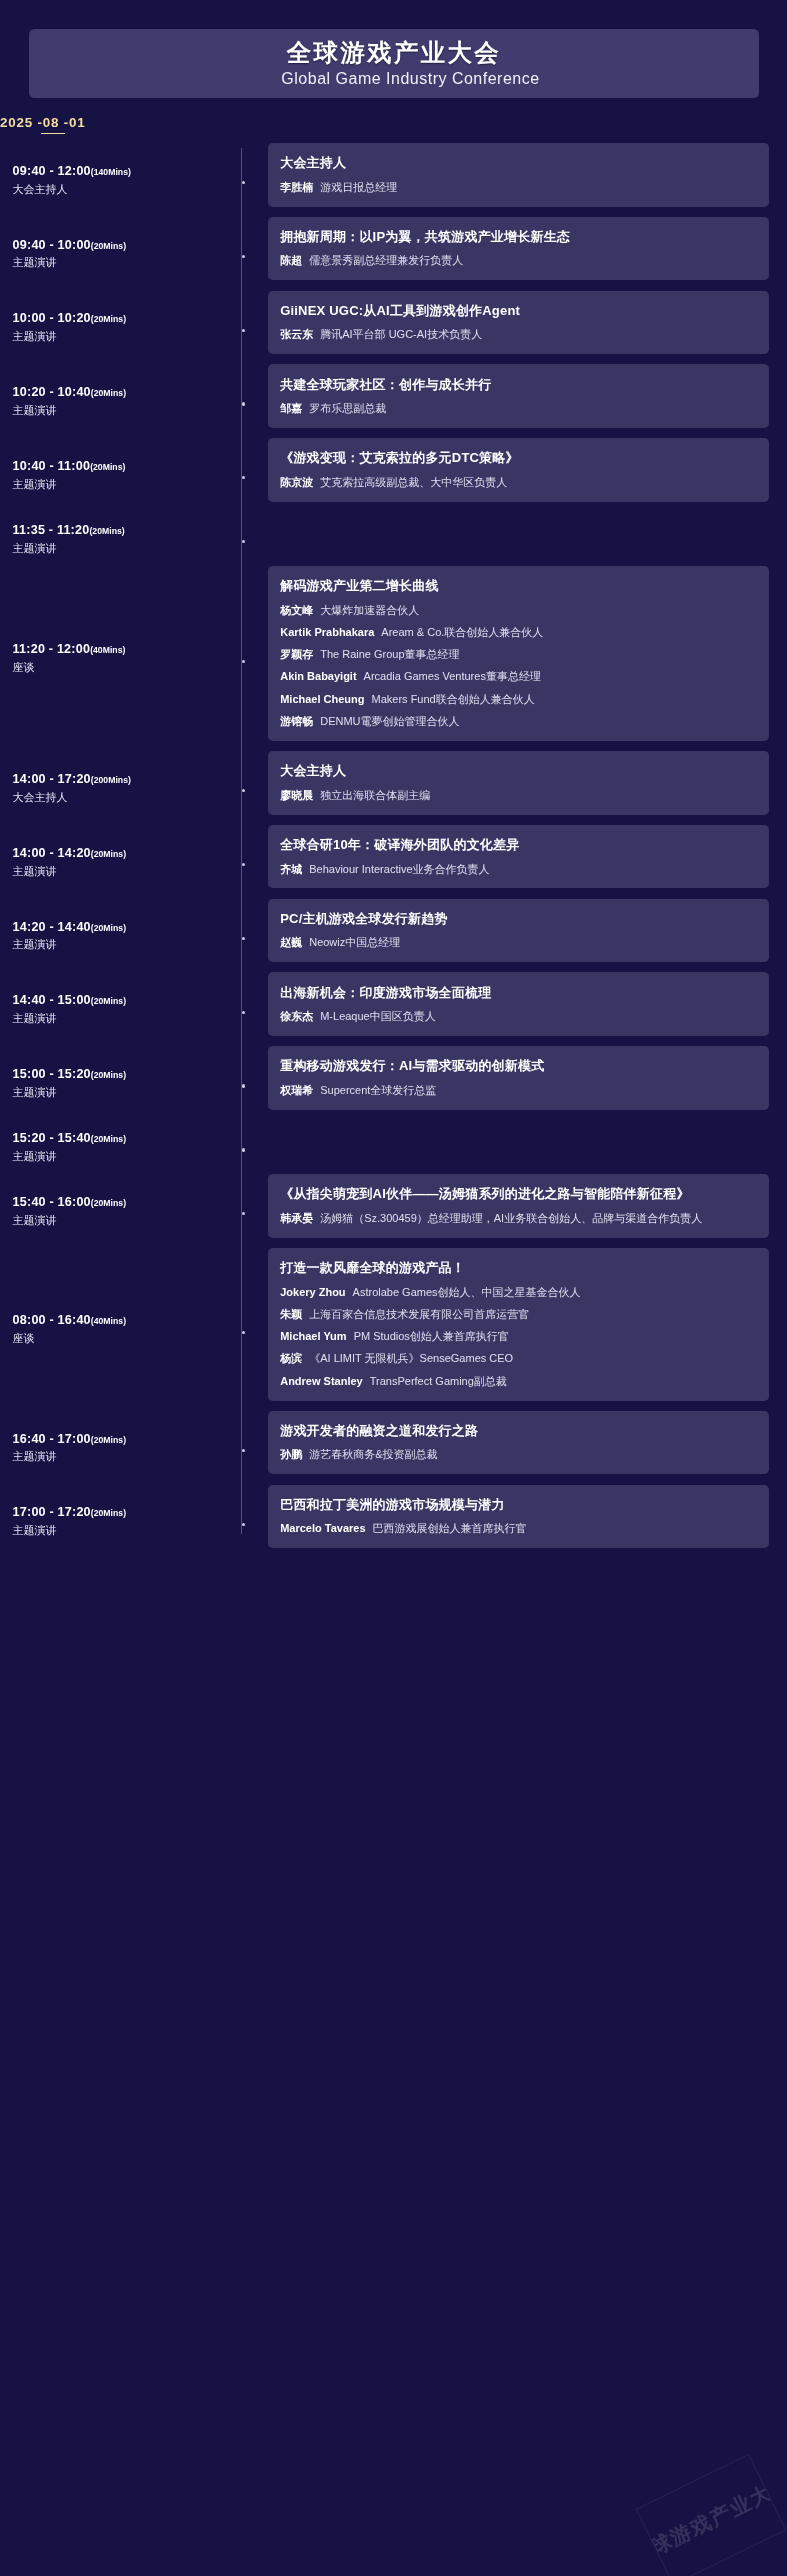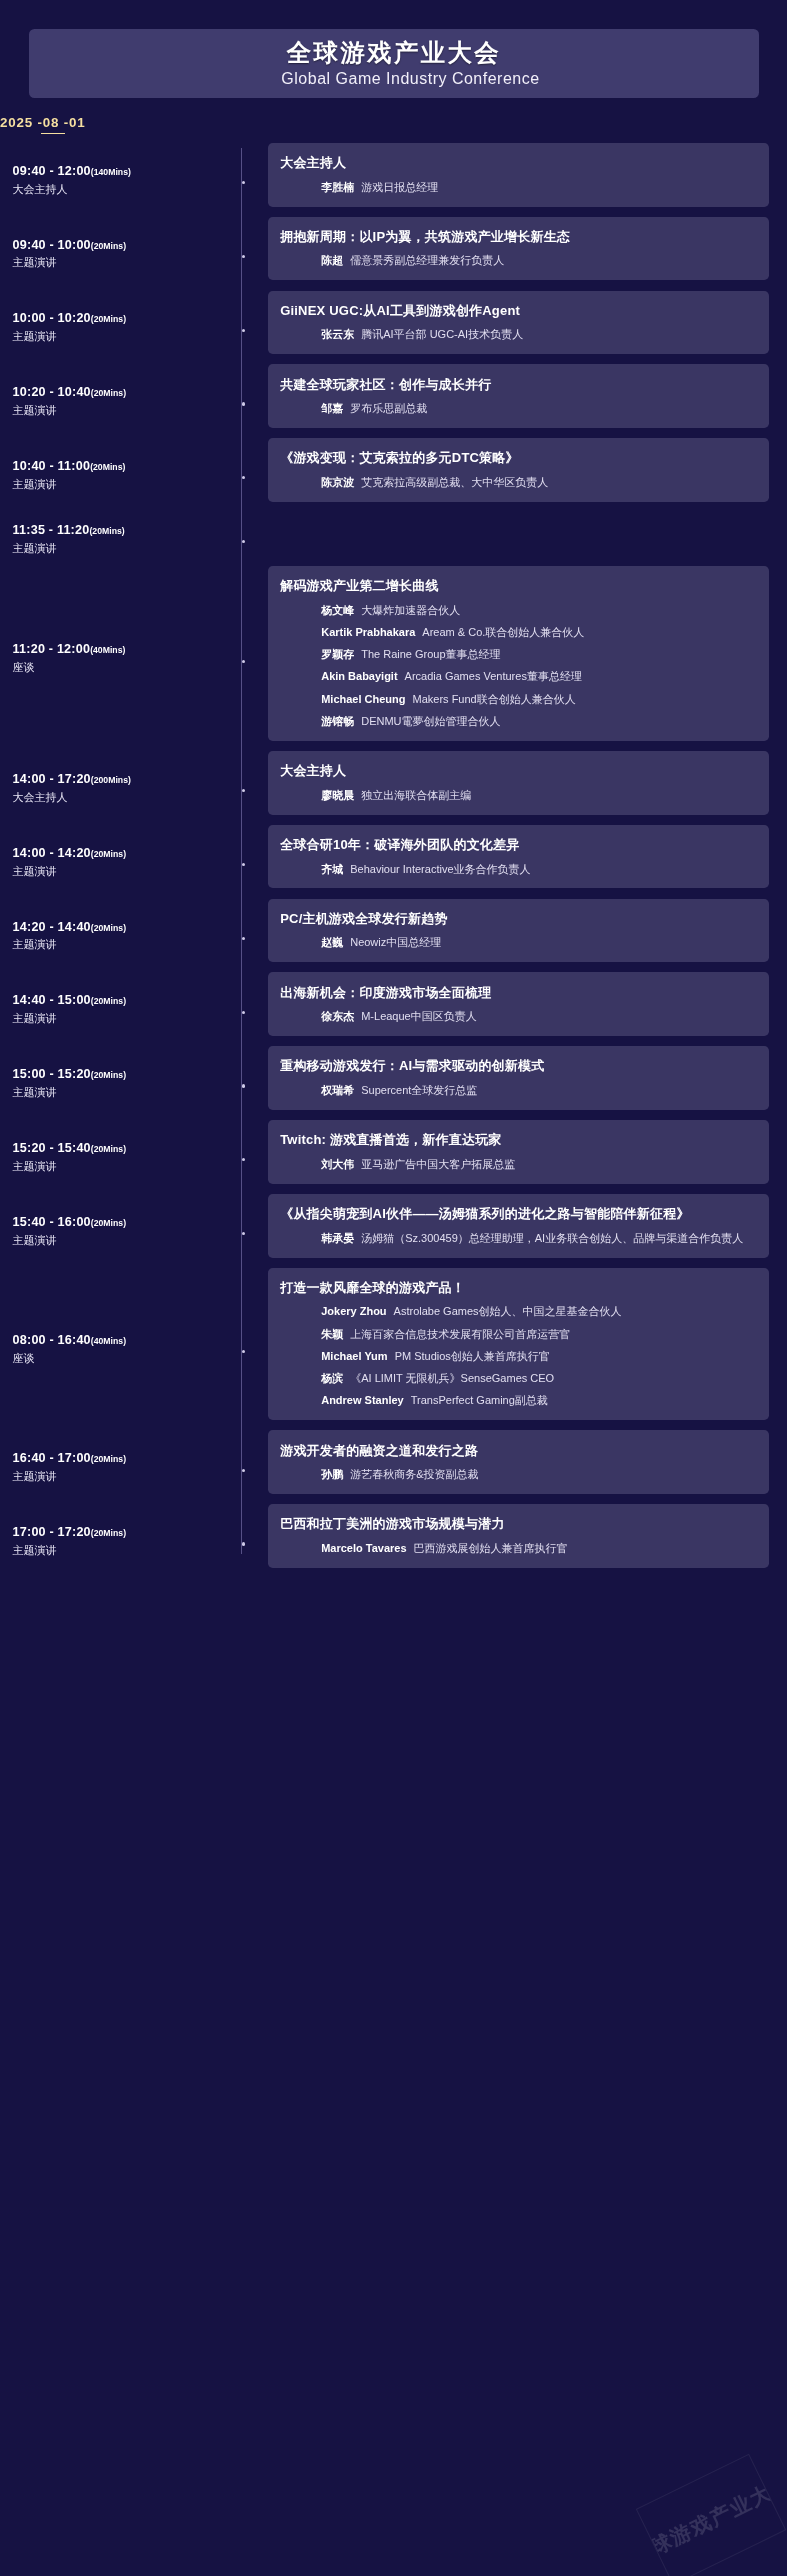--- a/index.html
+++ b/index.html
@@ -137,21 +137,20 @@
     font-weight: bold;
     line-height: 1.5;
     letter-spacing: 0.2px;
   }
   .speakers { margin-top: 7px; }
   .speaker {
     display: flex;
     align-items: flex-start;
     margin-bottom: 6.3px;
     line-height: 1.45;
-    margin-left: 41px;
   }
   .speaker:last-child { margin-bottom: 0; }
   .sp-name {
     color: #ffffff;
     font-size: 11px;
     font-weight: bold;
     white-space: nowrap;
     flex: 0 0 auto;
     padding-right: 7px;
   }
@@ -428,29 +427,20 @@
       </div>
     </div>
     <div class="row">
       <div class="time-col">
         <div class="time-main"><span>15:20 - 15:40</span><span class="time-dur">(20Mins)</span></div>
         <div class="time-type">主题演讲</div>
       </div>
       <div class="gutter">
         <span class="dot"></span>
       </div>
-      <div class="card">
-        <div class="card-title">Twitch: 游戏直播首选，新作直达玩家</div>
-        <div class="speakers">
-          <div class="speaker">
-            <span class="sp-name">刘大伟</span>
-            <span class="sp-role">亚马逊广告中国大客户拓展总监</span>
-          </div>
-        </div>
-      </div>
     </div>
     <div class="row">
       <div class="time-col">
         <div class="time-main"><span>15:40 - 16:00</span><span class="time-dur">(20Mins)</span></div>
         <div class="time-type">主题演讲</div>
       </div>
       <div class="gutter">
         <span class="dot"></span>
       </div>
       <div class="card">

